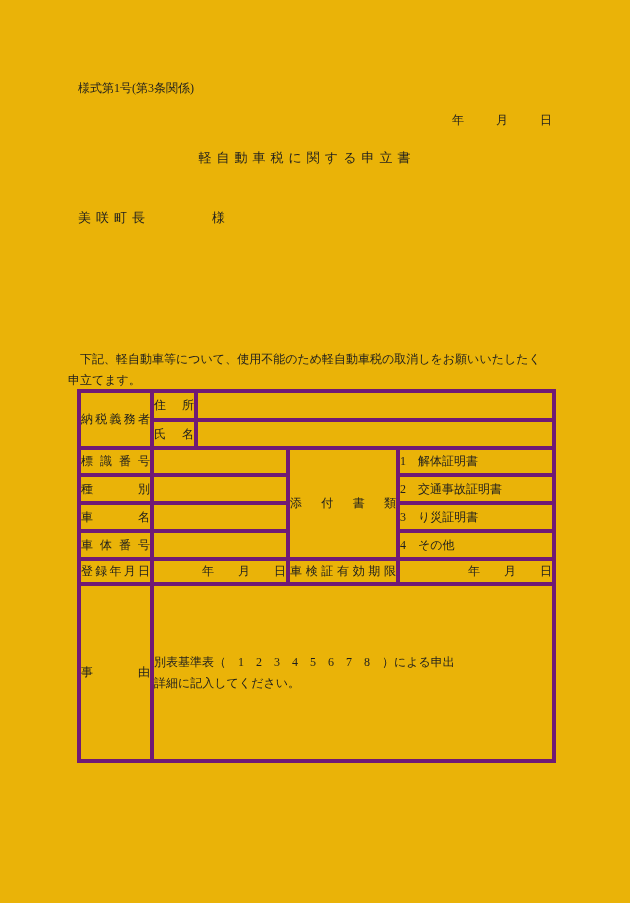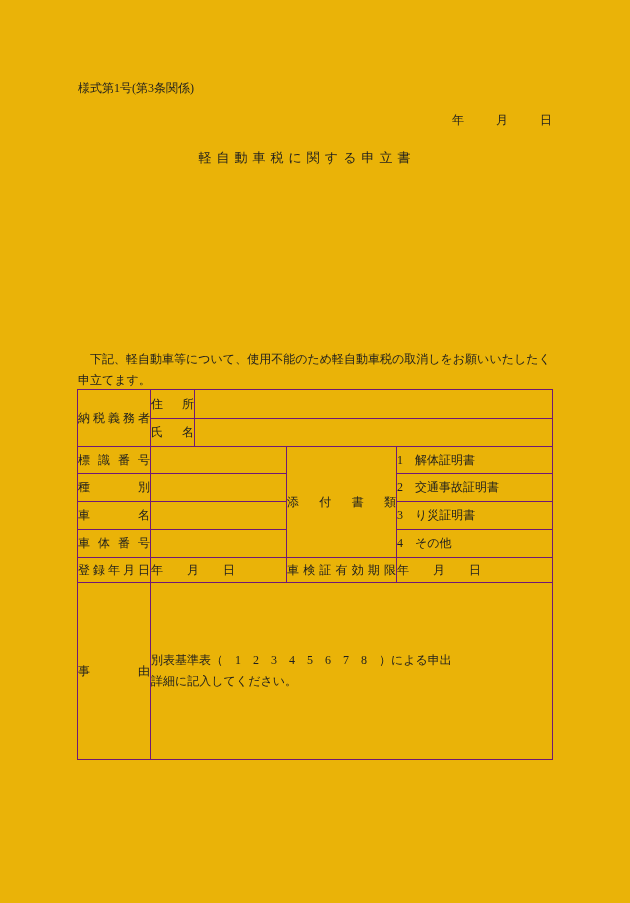--- a/index.html
+++ b/index.html
@@ -59,49 +59,49 @@
     top: 247px;
     font-size: 13px;
     line-height: 13px;
   }
   .arow1 { display: flex; gap: 10px; }
   .arow2 { margin-left: 48px; margin-top: 12px; }
   .arow3 { margin-left: 48px; margin-top: 15px; }
   .arow4 { margin-left: 48px; margin-top: 6px; }
   .para {
     position: absolute;
-    left: 78px;
+    left: 68px;
     top: 349px;
     width: 478px;
     font-size: 12px;
     line-height: 20.5px;
     text-indent: 12px;
   }
   table.form {
     position: absolute;
     left: 77px;
     top: 389px;
     width: 475px;
     border-collapse: collapse;
     table-layout: fixed;
     font-size: 12px;
   }
   table.form td {
-    border: 1px solid #701a75;
+    border: 4px solid #701a75;
     padding: 0;
     vertical-align: middle;
     overflow: hidden;
   }
   td.lab {
     padding: 0 7px;
     text-align: justify;
     text-align-last: justify;
   }
   td.att { padding: 0 6px; text-align: left; }
-  td.date { padding-right: 4px; }
+  td.date { text-align: right; padding-right: 4px; }
   td.reason {
     vertical-align: top;
     padding: 5px 6px;
     line-height: 21px;
   }
   tr.r1 { height: 29px; }
   tr.r2 { height: 28px; }
   tr.r3 { height: 27px; }
   tr.r4, tr.r5, tr.r6 { height: 28px; }
   tr.r7 { height: 25px; }
@@ -115,20 +115,23 @@
   <div class="note">様式第1号(第3条関係)</div>
 
   <div class="dateline">
     <span>年</span>
     <span>月</span>
     <span>日</span>
   </div>
 
   <div class="title">軽自動車税に関する申立書</div>
 
+  <div class="addressee">
+    <span class="name">美咲町長</span><span class="hono">様</span>
+  </div>
 
 
   <div class="para">下記、軽自動車等について、使用不能のため軽自動車税の取消しをお願いいたしたく申立てます。</div>
 
   <table class="form">
     <colgroup>
       <col style="width:73px">
       <col style="width:44px">
       <col style="width:92px">
       <col style="width:110px">

